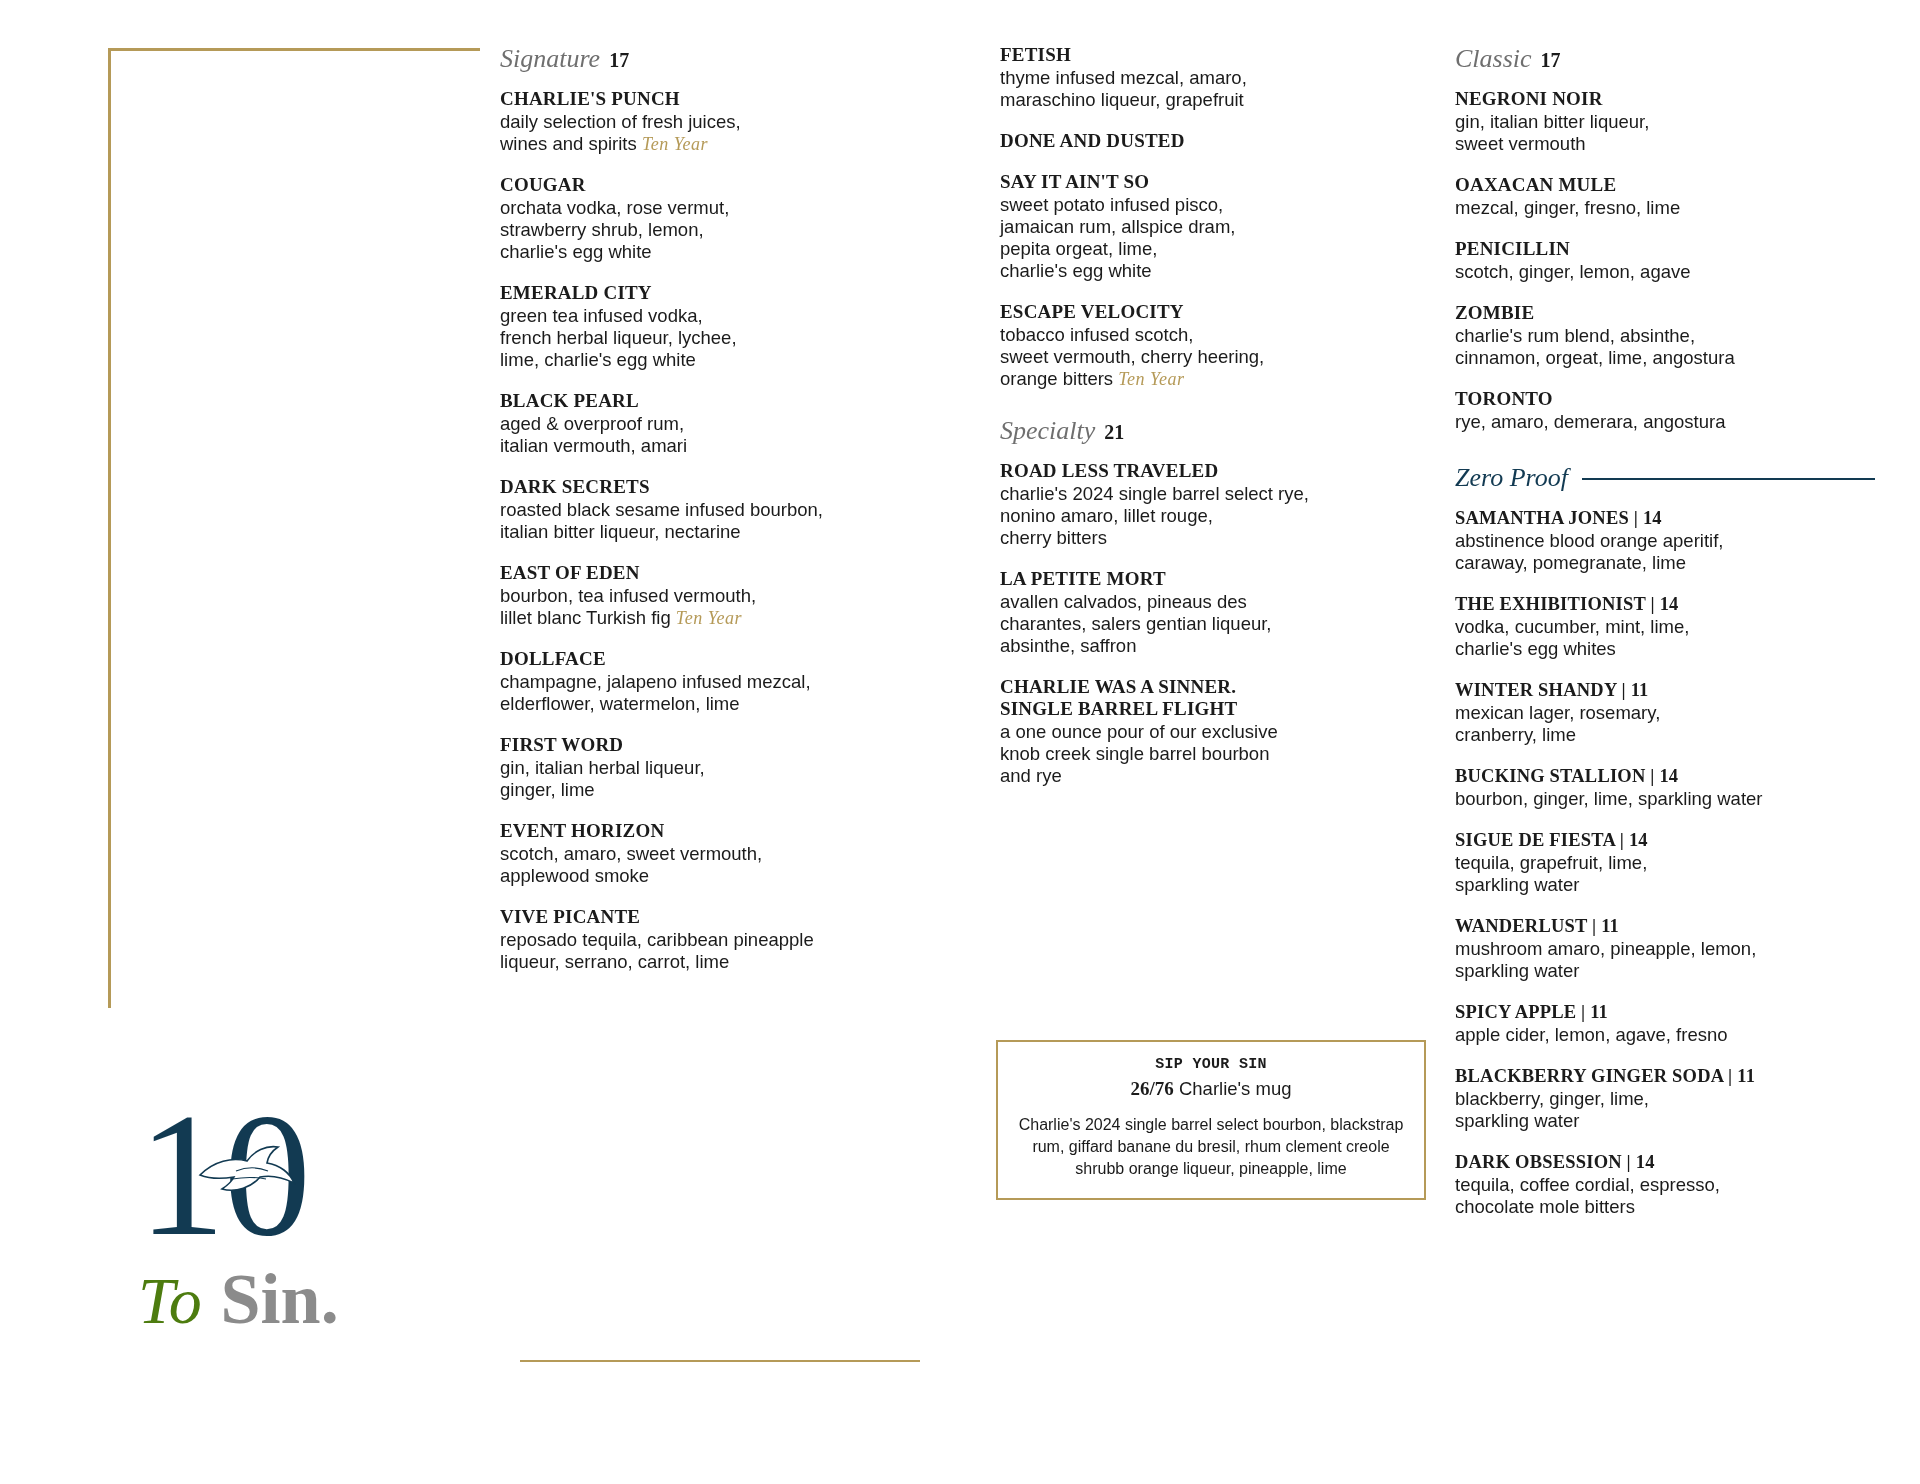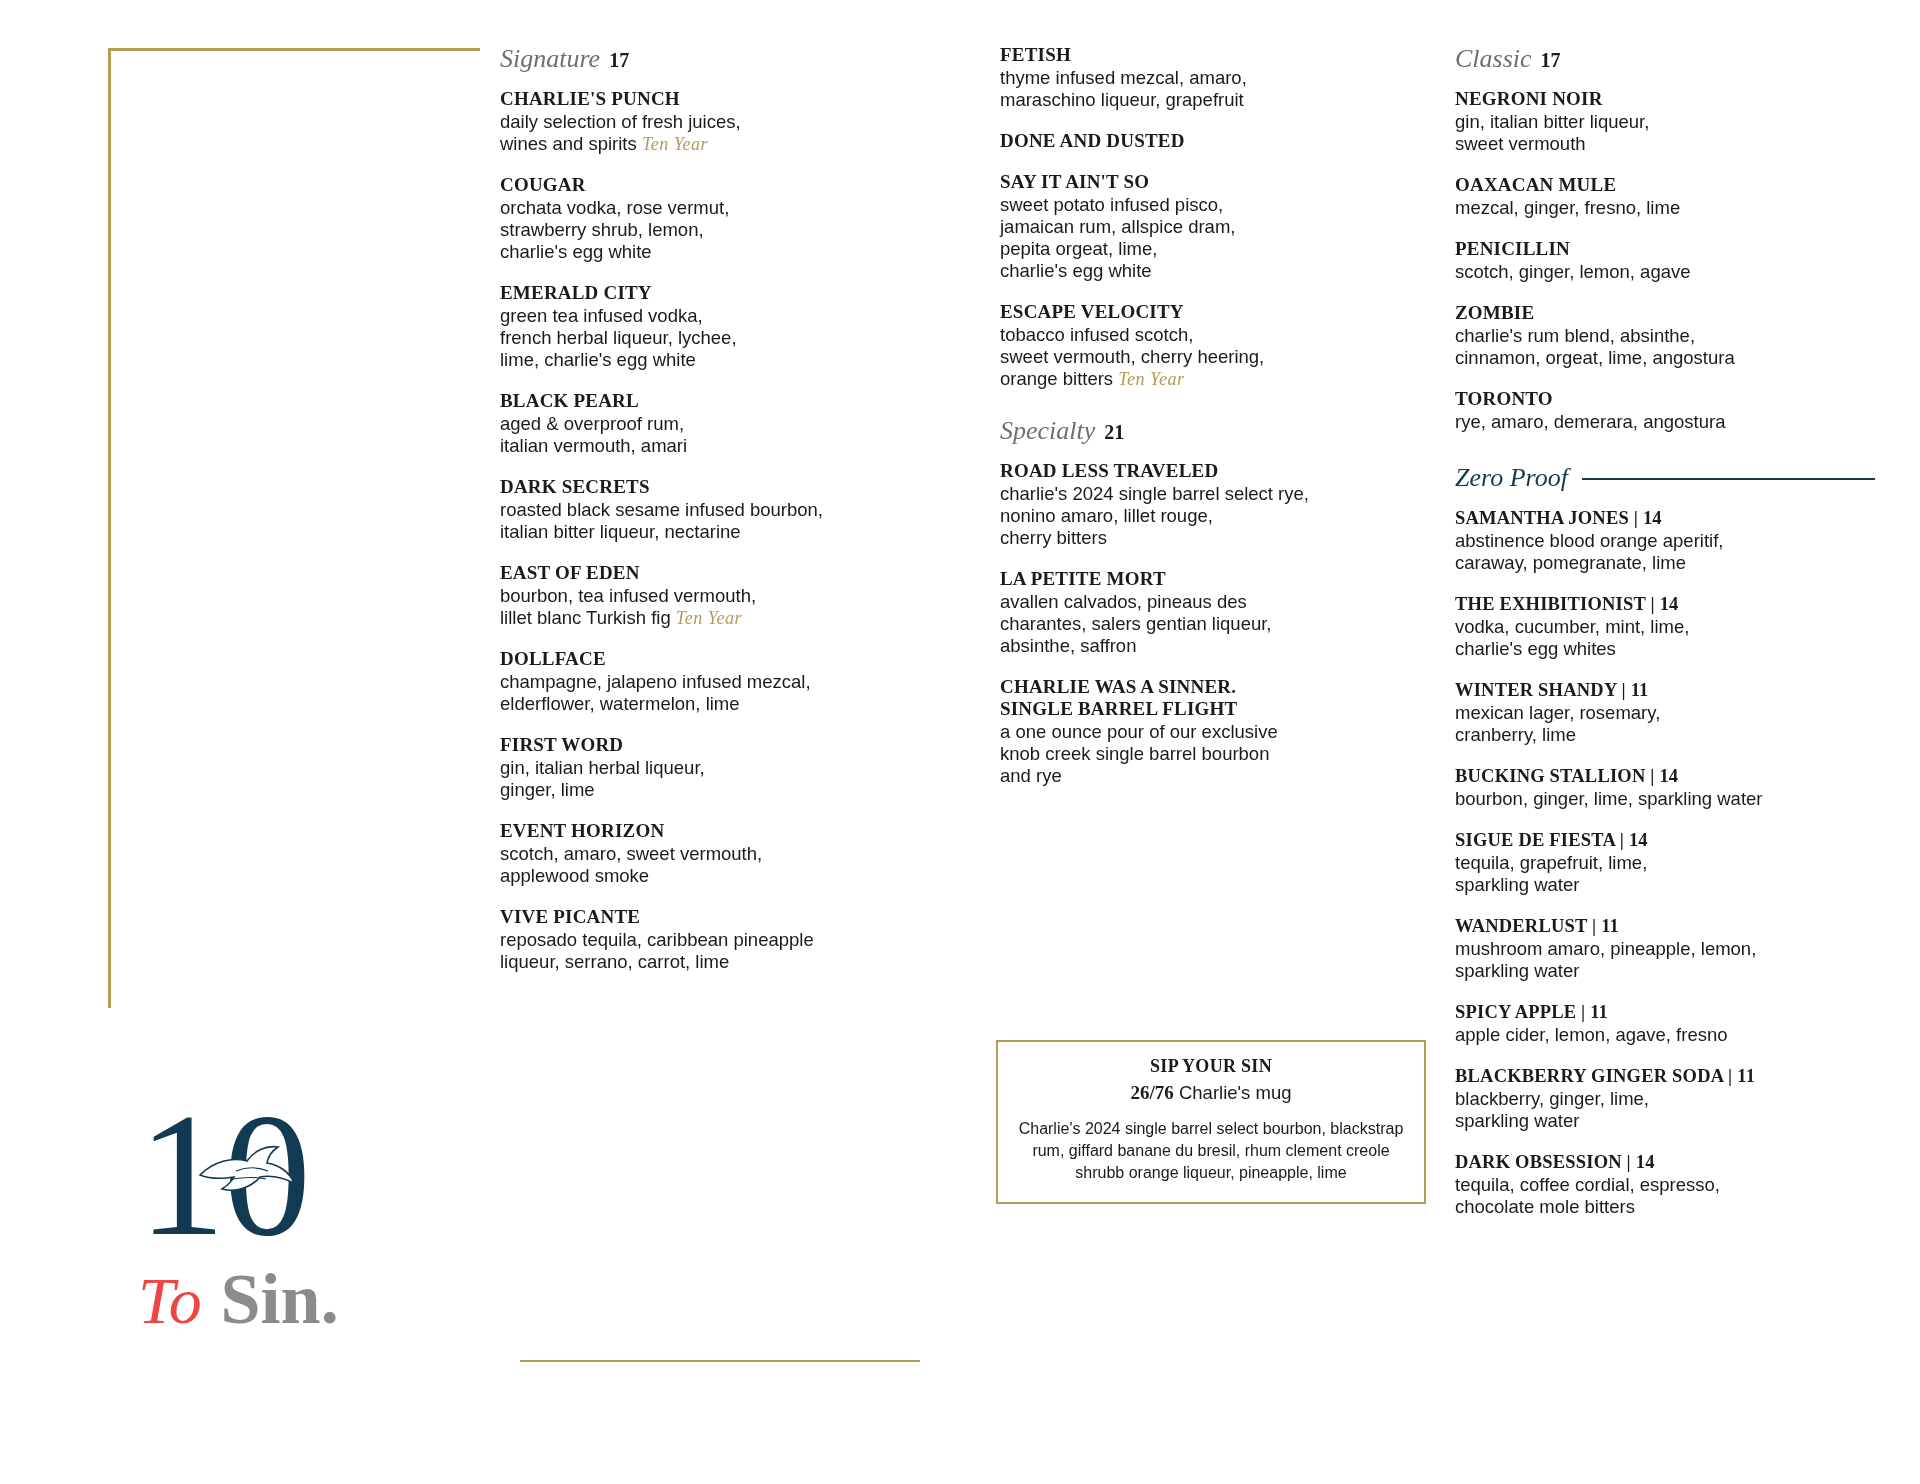--- a/index.html
+++ b/index.html
@@ -73,21 +73,21 @@
     height: 80px;
   }
   .logo-tosin {
     margin-top: 8px;
     font-size: 68px;
     line-height: 72px;
   }
   .logo-to {
     font-family: "Liberation Serif", serif;
     font-style: italic;
-    color: #ef4444;
+    color: #4d7c0f;
     font-size: 66px;
   }
   .logo-sin {
     font-family: "Liberation Serif", serif;
     font-weight: bold;
     color: #8b8b8b;
     font-size: 72px;
     letter-spacing: 0px;
   }
 
@@ -173,23 +173,23 @@
     position: absolute;
     left: 996px;
     top: 1040px;
     width: 430px;
     border: 2px solid #b59a58;
     padding: 14px 10px 18px 10px;
     text-align: center;
     box-sizing: border-box;
   }
   .sip-title {
-    font-family: Liberation Serif, serif;
-    font-weight: bold;
-    font-size: 18px;
+    font-family: Liberation Mono, monospace;
+    font-weight: bold;
+    font-size: 15px;
     letter-spacing: 0.3px;
   }
   .sip-sub {
     font-family: "Liberation Sans", sans-serif;
     font-size: 18.5px;
     margin-top: 5px;
   }
   .sip-sub .frac {
     font-family: "Liberation Serif", serif;
     font-weight: bold;

